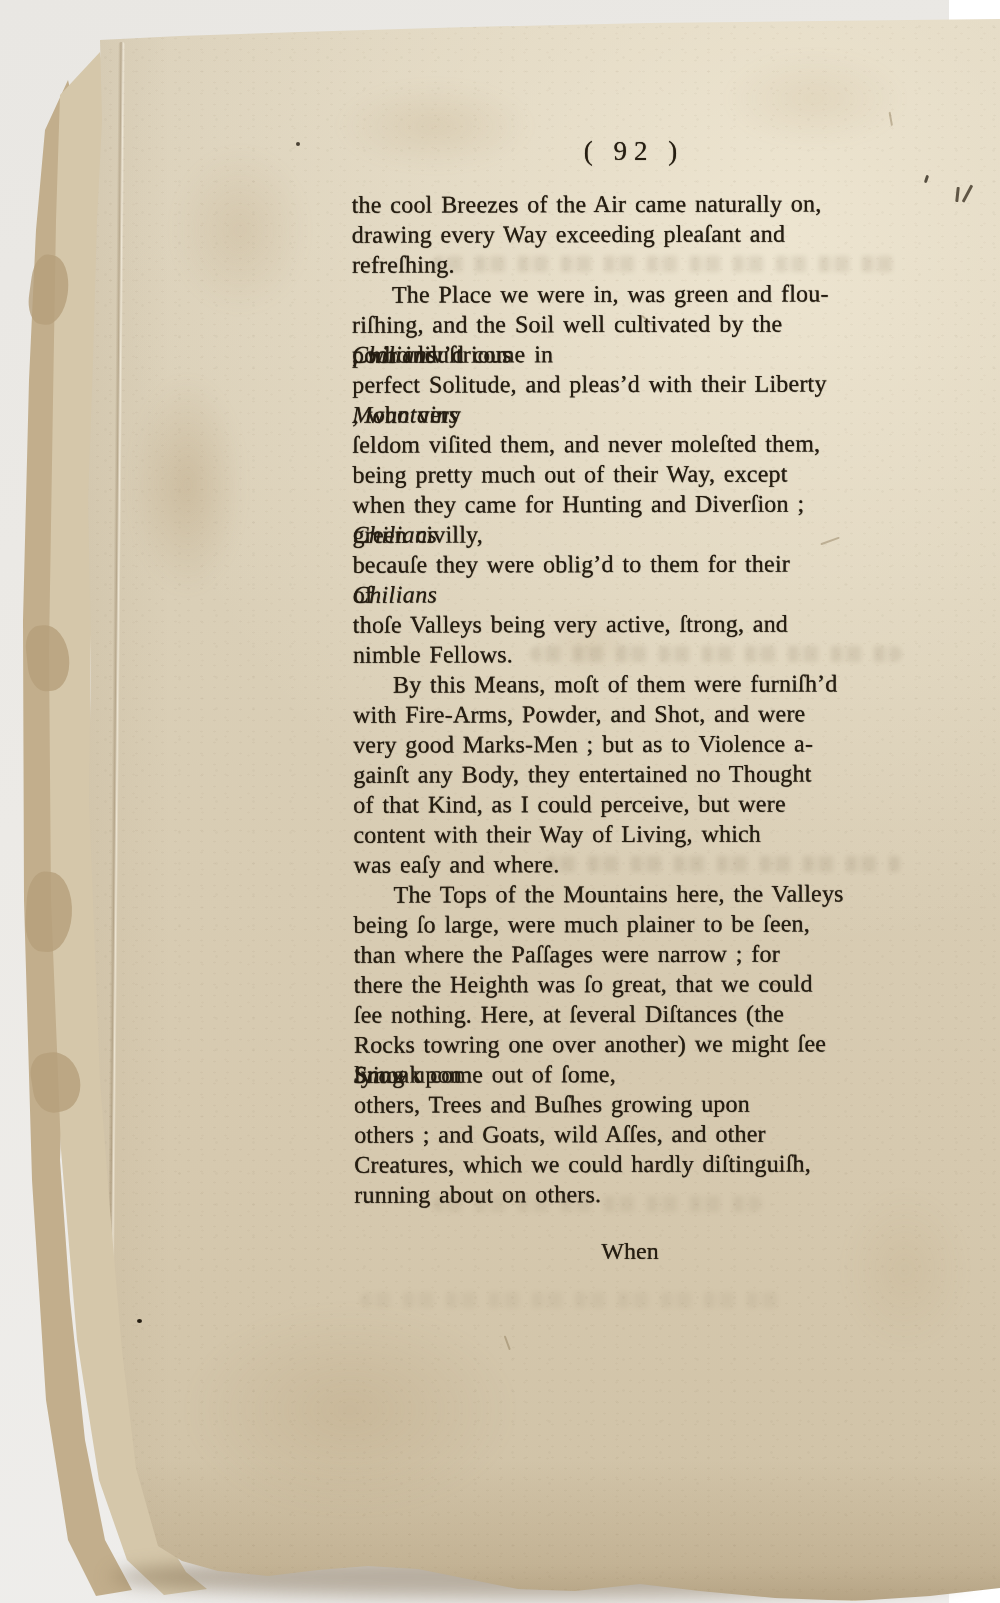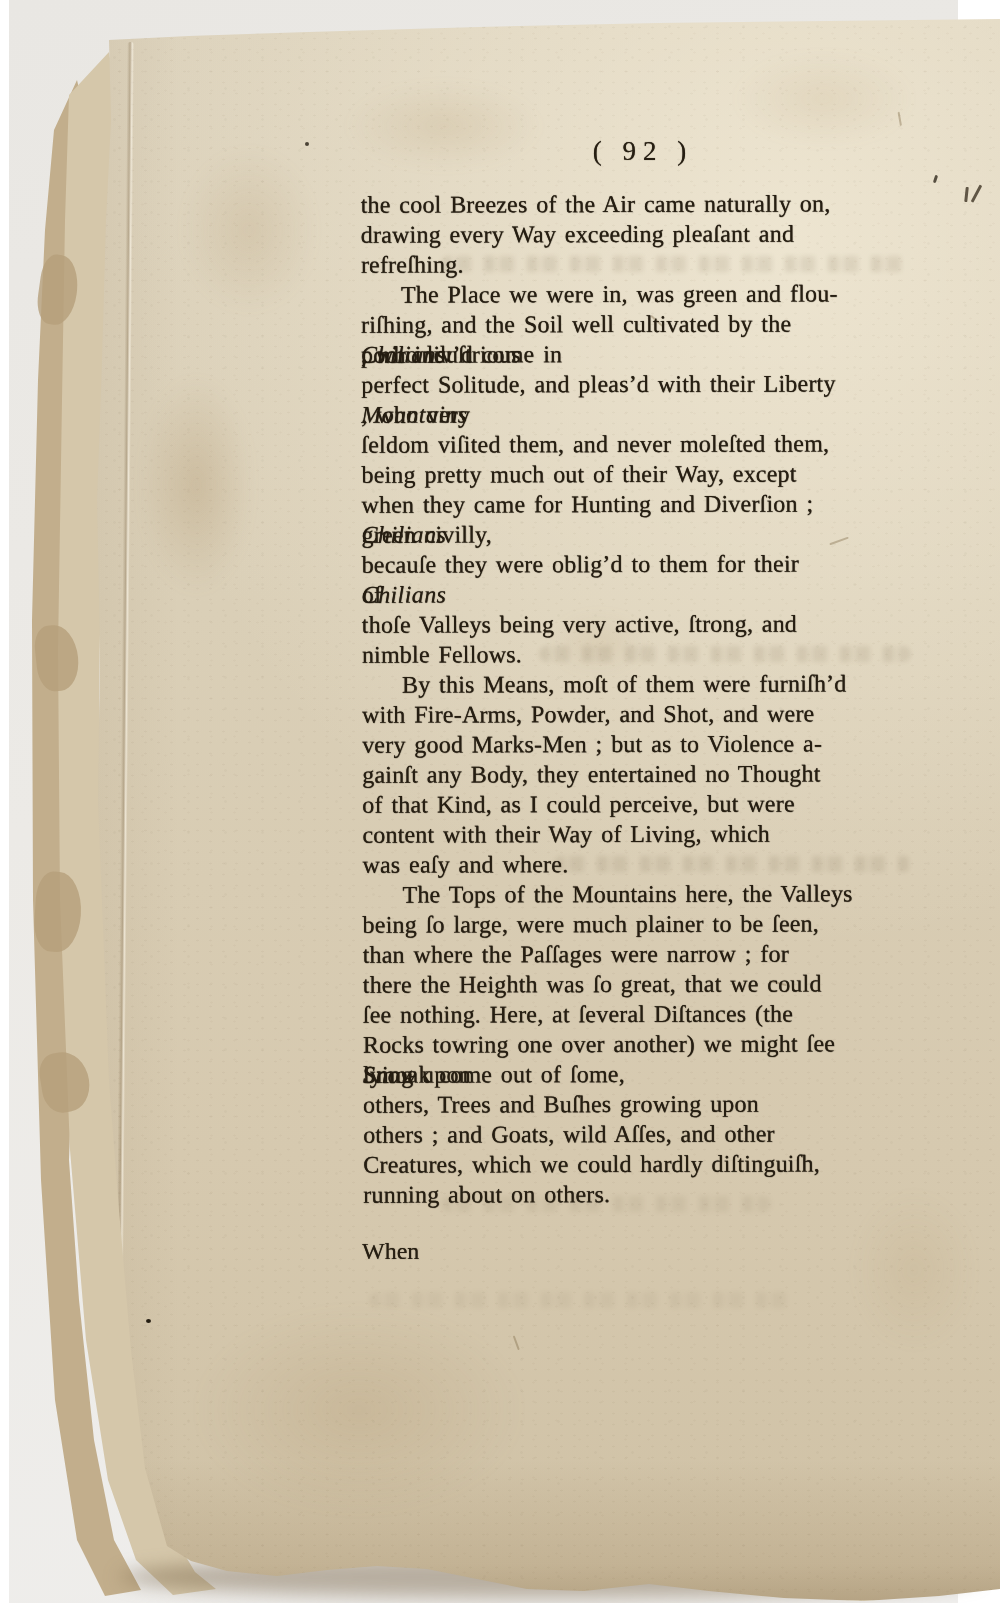--- a/index.html
+++ b/index.html
@@ -1,18 +1,18 @@
 <!DOCTYPE html>
 <html><head>
 <meta charset="utf-8">
 <style>
   html,body{margin:0;padding:0;width:1000px;height:1603px;overflow:hidden;}
   body{font-family:"Liberation Serif","DejaVu Serif",serif;}
   .scene{position:relative;width:949px;height:1603px;
-    background:linear-gradient(165deg,#e9e7e3 0%,#eceae6 45%,#efeeec 100%);margin-left:9px;}
+    background:linear-gradient(165deg,#e9e7e3 0%,#eceae6 45%,#efeeec 100%);}
   .scene *{position:absolute;}
 
   
   .stack1{left:0;top:0;width:1000px;height:1603px;background:#c2ae8c;
     clip-path:polygon(45px 130px,68px 80px,82px 140px,72px 300px,62px 480px,68px 650px,58px 820px,66px 1000px,60px 1160px,70px 1300px,85px 1440px,105px 1540px,132px 1590px,96px 1596px,68px 1540px,46px 1400px,32px 1180px,24px 900px,23px 620px,29px 380px,36px 230px);}
   .stack2{left:0;top:0;width:1000px;height:1603px;background:#d5c7aa;
     clip-path:polygon(60px 95px,100px 52px,110px 120px,101px 300px,93px 500px,90px 700px,96px 900px,104px 1100px,117px 1280px,136px 1430px,161px 1530px,186px 1572px,207px 1589px,164px 1595px,127px 1560px,99px 1480px,77px 1340px,61px 1150px,51px 900px,49px 650px,53px 400px,56px 220px);}
   .flap{background:#b59f7a;border-radius:40% 60% 55% 45%;opacity:.8;}
   .flap.f1{left:30px;top:255px;width:38px;height:70px;transform:rotate(8deg);}
   .flap.f2{left:27px;top:625px;width:42px;height:66px;transform:rotate(-6deg);}
@@ -80,21 +80,21 @@
   .pagenum{left:353px;top:136px;width:562px;text-align:center;font-size:27px;
     letter-spacing:7px;text-shadow:0 0 .8px rgba(30,23,12,.85);}
   .text-block{left:353px;top:189px;width:562px;transform:rotate(-.15deg);}
   .text-block .line{position:relative;display:block;height:30px;line-height:30px;
     font-size:24px;letter-spacing:.2px;word-spacing:2.5px;white-space:normal;
     text-align:justify;text-align-last:justify;
     text-shadow:0 0 .8px rgba(30,23,12,.9),.5px .5px 0 rgba(30,23,12,.22);}
   .text-block .line.end{text-align-last:left;}
   .text-block .line.indent{text-indent:20px;}
   .text-block .it{font-style:italic;letter-spacing:.4px;}
-  .catchword{left:353px;top:1238px;width:554px;text-align:left;font-size:24px;
+  .catchword{left:353px;top:1238px;width:554px;text-align:center;font-size:24px;
     text-shadow:0 0 .8px rgba(30,23,12,.9);}
 </style>
 </head>
 <body>
 
 <div class="scene">
   <div class="stack1"></div>
   <div class="stack2"></div>
   <div class="flap f1"></div>
   <div class="flap f2"></div>

